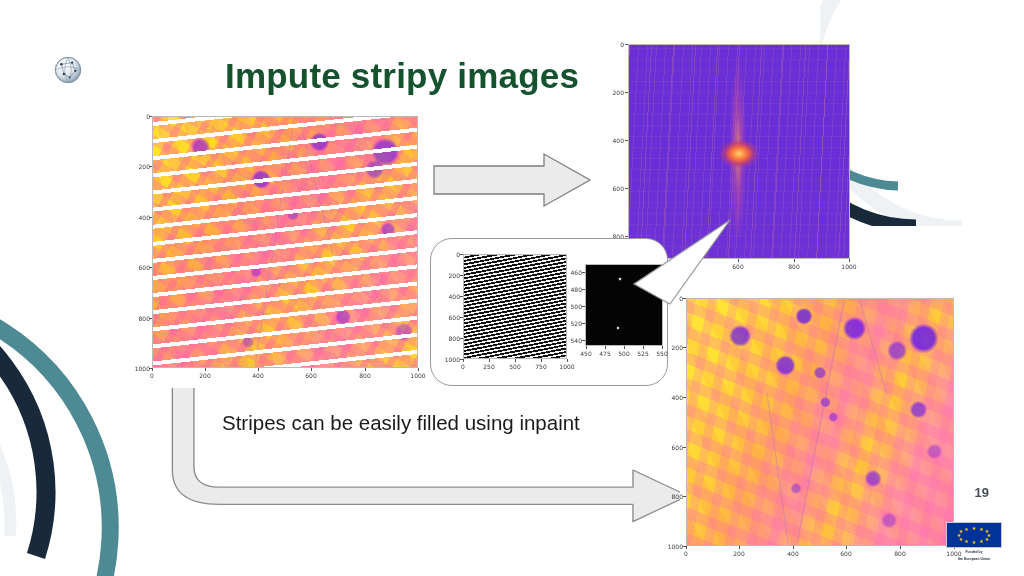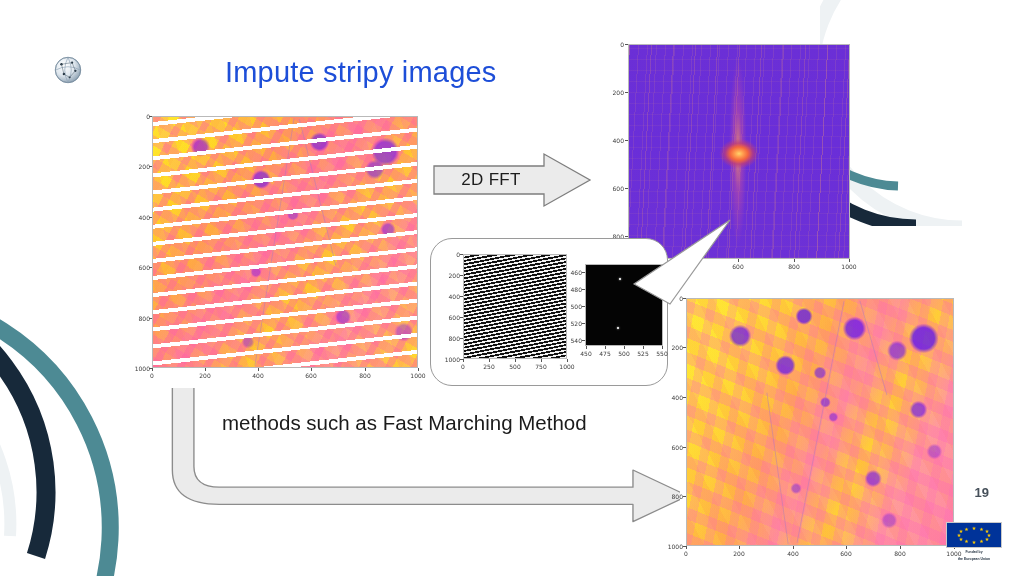--- a/index.html
+++ b/index.html
@@ -20,22 +20,22 @@
   
   .logo{position:absolute;left:50px;top:52px;display:flex;align-items:center;gap:9px;}
   .logo-globe{width:36px;height:36px;flex:0 0 36px;}
   .logo-txt{display:flex;flex-direction:column;line-height:1.0;}
   .logo-l1{font-size:14.5px;font-weight:bold;letter-spacing:.2px;color:#1b2a3a;}
   .logo-l2{font-size:17.5px;font-weight:bold;letter-spacing:.2px;color:#1b2a3a;margin-top:1px;}
 
   
   .title{
     position:absolute;left:225px;top:56px;
-    font-size:29px;color:#1d4ed8;letter-spacing:.2px;
-    white-space:nowrap;font-weight:400;
+    font-size:35px;color:#14532d;letter-spacing:.2px;
+    white-space:nowrap;font-weight:700;
   }
 
   
   .fig{position:absolute;}
   .fig .plotbox{position:absolute;box-sizing:border-box;border:1px solid #b9b9b9;overflow:hidden;}
   .tick{position:absolute;font-size:6px;color:#3a3a3a;font-family:"DejaVu Sans",sans-serif;white-space:nowrap;}
   .tick.y{text-align:right;transform:translateY(-50%);}
   .tick.x{text-align:center;transform:translateX(-50%);}
   .tickmark{position:absolute;background:#555;}
   .tickmark.y{width:3px;height:1px;}
@@ -219,21 +219,20 @@
     <div class="tickmark x" style="left:120px;top:258px;"></div>
     <div class="tickmark x" style="left:173px;top:258px;"></div>
     <div class="tickmark x" style="left:227px;top:258px;"></div>
     <div class="tickmark x" style="left:280px;top:258px;"></div>
   </div>
 
   <div class="fft-arrow">
     <svg viewBox="0 0 160 56" width="160" height="56">
       <polygon points="2,14 112,14 112,2 158,28 112,54 112,42 2,42" fill="#ebebeb" stroke="#7e7e7e" stroke-width="1.3" stroke-linejoin="miter"></polygon>
     </svg>
-    <div class="lbl">2D FFT</div>
   </div>
 
   <div class="fig" style="left:602px;top:38px;width:252px;height:240px;">
     <div class="plotbox" style="left:26px;top:6px;width:222px;height:215px;">
       <div class="fft"></div>
     </div>
     <div class="tick y" style="left:4px;top:6px;width:18px;">0</div>
     <div class="tick y" style="left:4px;top:54px;width:18px;">200</div>
     <div class="tick y" style="left:4px;top:102px;width:18px;">400</div>
     <div class="tick y" style="left:4px;top:150px;width:18px;">600</div>
@@ -318,21 +317,21 @@
       <div class="tickmark x" style="left:103px;top:85px;"></div>
     </div>
   </div>
 
   <svg class="big-arrow" viewBox="0 0 512 146">
     <path d="M 4 2 L 4 96 Q 4 120 30 120 L 452 120 L 452 100 L 508 130 L 452 160 L 452 140 L 30 140
              Q -18 140 -18 100 L -18 2 Z" transform="translate(22,-4) scale(0.98,0.86)" fill="#ebebeb" stroke="#8c8c8c" stroke-width="1.4" stroke-linejoin="round"></path>
   </svg>
 
   <div class="arrow-text">
-    <div>methods such as Fast Marching Method</div>
+    <div>Stripes can be easily filled using inpaint</div>
   </div>
 
   <div class="fig" style="left:668px;top:292px;width:288px;height:272px;">
     <div class="plotbox" style="left:18px;top:6px;width:268px;height:248px;">
       <div class="plasma-b"></div>
       <div class="faintline" style="left:50%;top:0;width:1px;height:100%;transform:rotate(11deg);"></div>
       <div class="faintline" style="left:34%;top:38%;width:1px;height:62%;transform:rotate(-8deg);"></div>
       <div class="faintline" style="left:70%;top:0;width:1px;height:40%;transform:rotate(-16deg);"></div>
     </div>
     <div class="tick y" style="left:-2px;top:6px;width:17px;">0</div>

